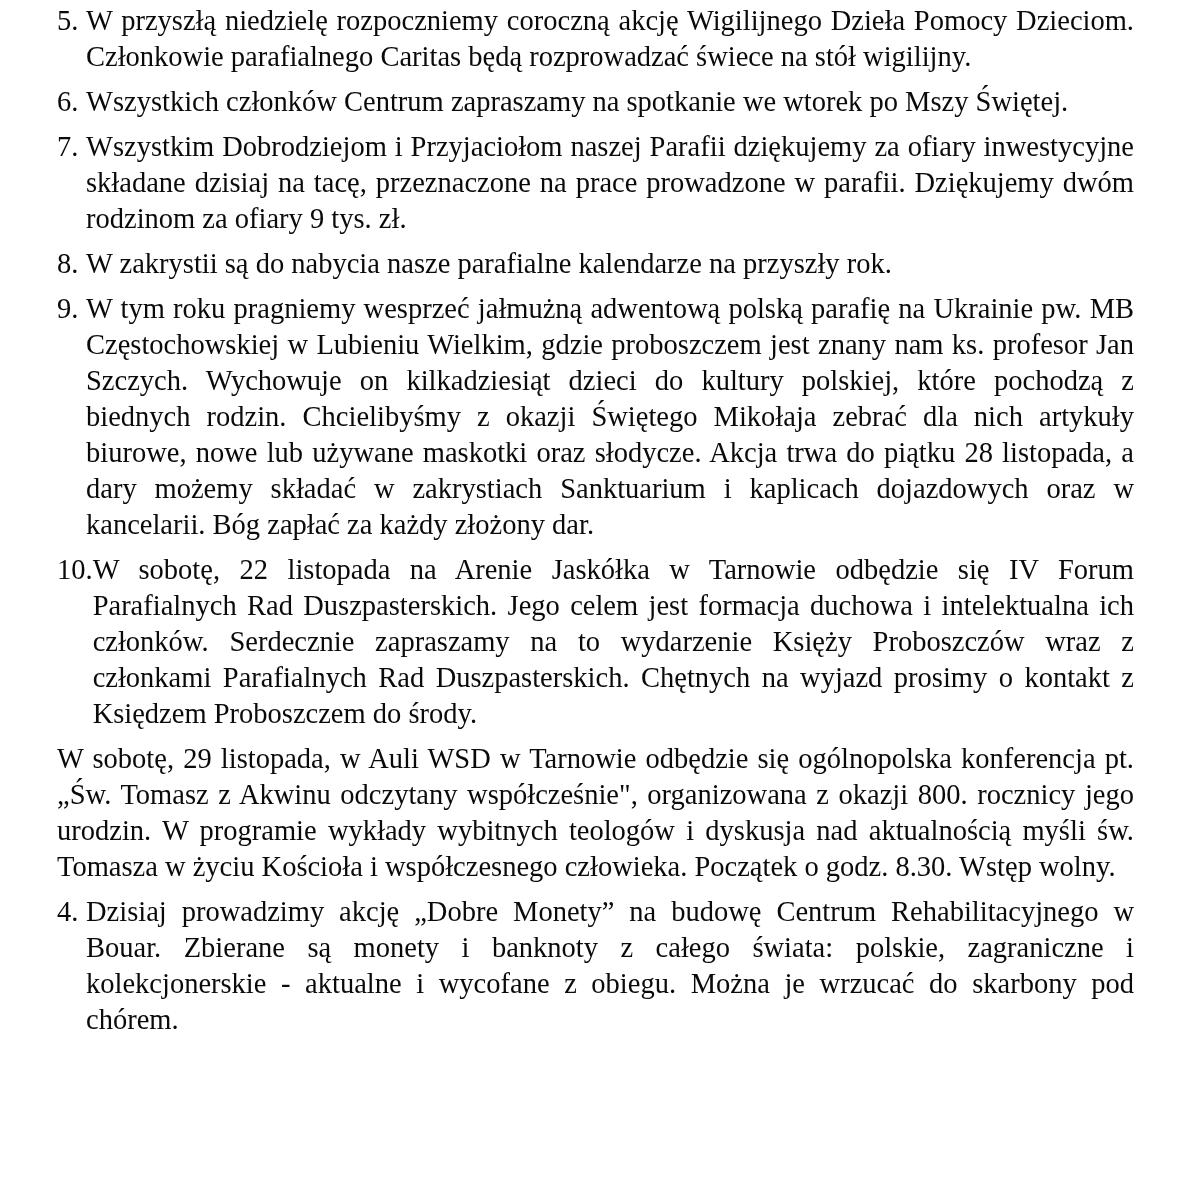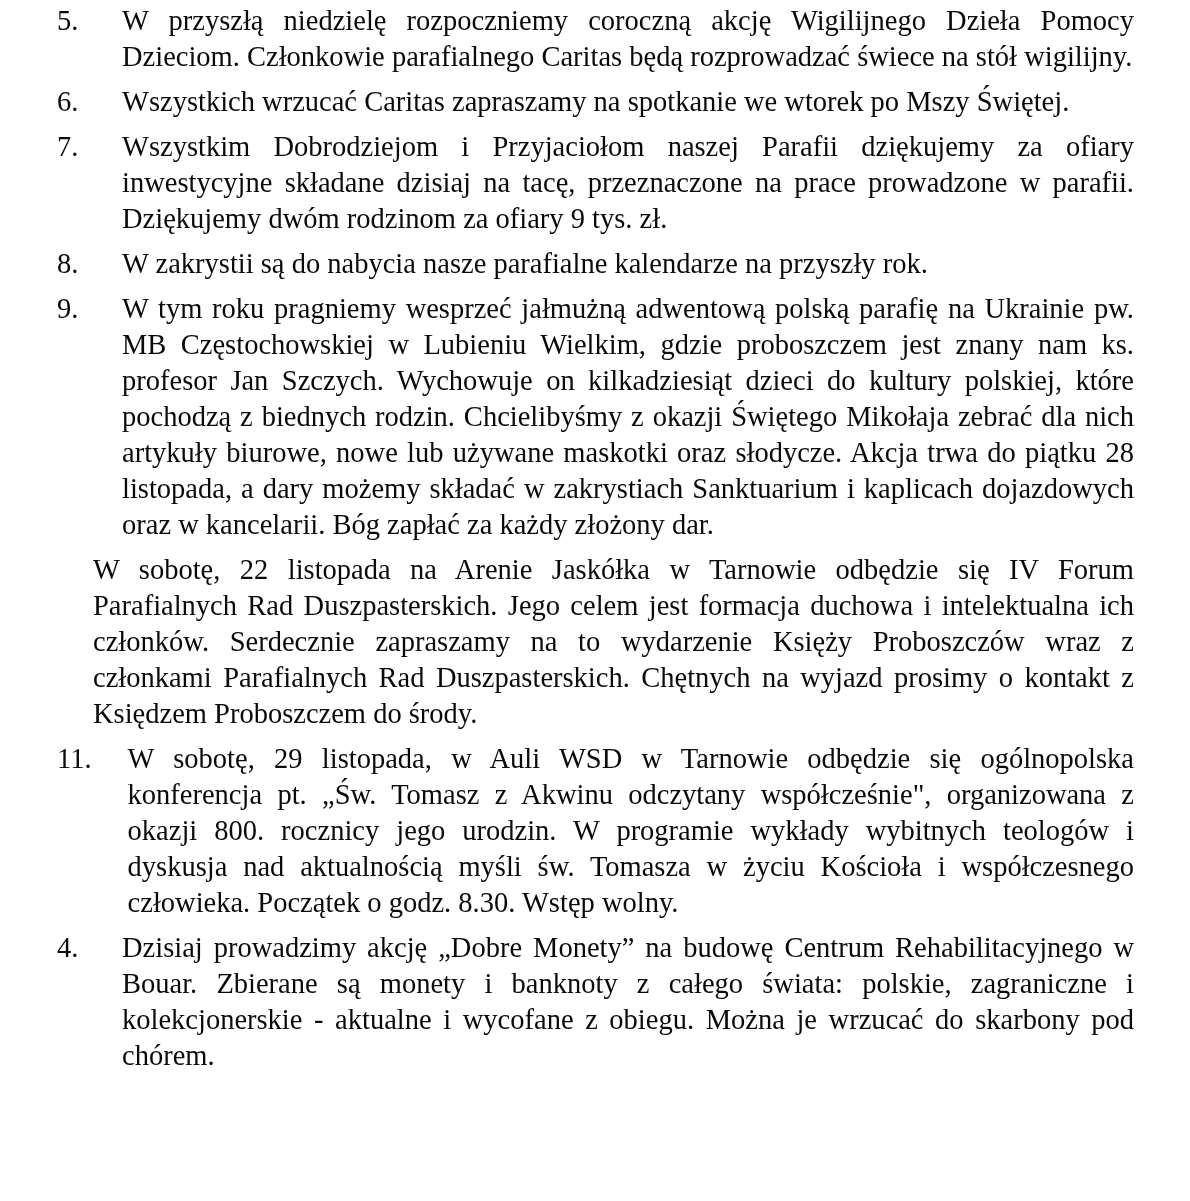--- a/index.html
+++ b/index.html
@@ -28,51 +28,50 @@
       margin: 0 0 9px 0;
     }
     .num {
       flex: 0 0 29px;
       white-space: nowrap;
     }
     .text {
       flex: 1 1 auto;
       text-align: justify;
       text-justify: inter-word;
-      margin-left: 36px;
     }
   </style>
 </head>
 <body>
 
 <div class="doc">
   <div class="item">
     <span class="num">5.</span>
     <span class="text">W przyszłą niedzielę rozpoczniemy coroczną akcję Wigilijnego Dzieła Pomocy Dzieciom. Członkowie parafialnego Caritas będą rozprowadzać świece na stół wigilijny.</span>
   </div>
   <div class="item">
     <span class="num">6.</span>
-    <span class="text">Wszystkich wrzucać Caritas zapraszamy na spotkanie we wtorek po Mszy Świętej.</span>
+    <span class="text">Wszystkich członków Centrum zapraszamy na spotkanie we wtorek po Mszy Świętej.</span>
   </div>
   <div class="item">
     <span class="num">7.</span>
     <span class="text">Wszystkim Dobrodziejom i Przyjaciołom naszej Parafii dziękujemy za ofiary inwestycyjne składane dzisiaj na tacę, przeznaczone na prace prowadzone w parafii. Dziękujemy dwóm rodzinom za ofiary 9 tys. zł.</span>
   </div>
   <div class="item">
     <span class="num">8.</span>
     <span class="text">W zakrystii są do nabycia nasze parafialne kalendarze na przyszły rok.</span>
   </div>
   <div class="item">
     <span class="num">9.</span>
     <span class="text">W tym roku pragniemy wesprzeć jałmużną adwentową polską parafię na Ukrainie pw. MB Częstochowskiej w Lubieniu Wielkim, gdzie proboszczem jest znany nam ks. profesor Jan Szczych. Wychowuje on kilkadziesiąt dzieci do kultury polskiej, które pochodzą z biednych rodzin. Chcielibyśmy z okazji Świętego Mikołaja zebrać dla nich artykuły biurowe, nowe lub używane maskotki oraz słodycze. Akcja trwa do piątku 28 listopada, a dary możemy składać w zakrystiach Sanktuarium i kaplicach dojazdowych oraz w kancelarii. Bóg zapłać za każdy złożony dar.</span>
   </div>
   <div class="item">
+    <span class="num">10.</span>
     <span class="text">W sobotę, 22 listopada na Arenie Jaskółka w Tarnowie odbędzie się IV Forum Parafialnych Rad Duszpasterskich. Jego celem jest formacja duchowa i intelektualna ich członków. Serdecznie zapraszamy na to wydarzenie Księży Proboszczów wraz z członkami Parafialnych Rad Duszpasterskich. Chętnych na wyjazd prosimy o kontakt z Księdzem Proboszczem do środy.</span>
   </div>
   <div class="item">
-    <span class="num">11.</span>
     <span class="text">W sobotę, 29 listopada, w Auli WSD w Tarnowie odbędzie się ogólnopolska konferencja pt. „Św. Tomasz z Akwinu odczytany współcześnie", organizowana z okazji 800. rocznicy jego urodzin. W programie wykłady wybitnych teologów i dyskusja nad aktualnością myśli św. Tomasza w życiu Kościoła i współczesnego człowieka. Początek o godz. 8.30. Wstęp wolny.</span>
   </div>
   <div class="item">
     <span class="num">4.</span>
     <span class="text">Dzisiaj prowadzimy akcję „Dobre Monety” na budowę Centrum Rehabilitacyjnego w Bouar. Zbierane są monety i banknoty z całego świata: polskie, zagraniczne i kolekcjonerskie - aktualne i wycofane z obiegu. Można je wrzucać do skarbony pod chórem.</span>
   </div>
 </div>
 
 </body></html>

